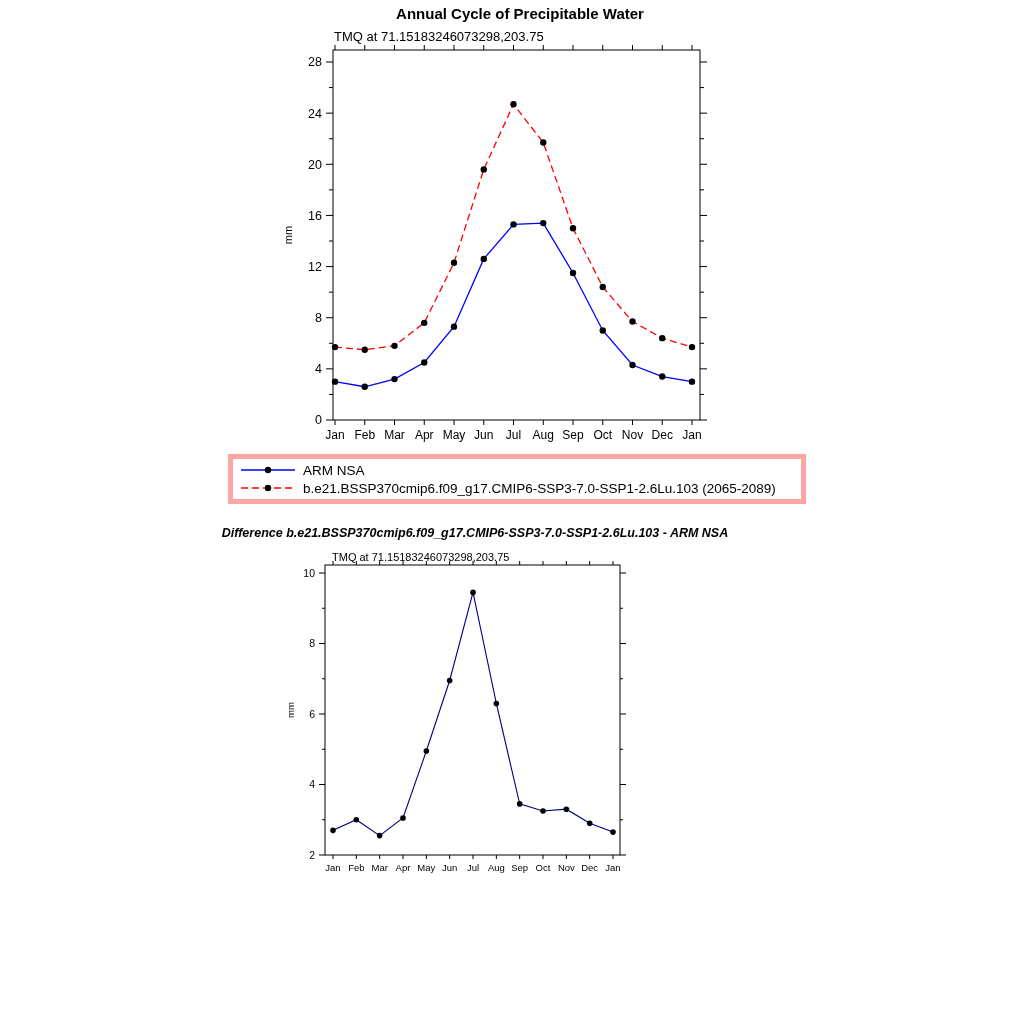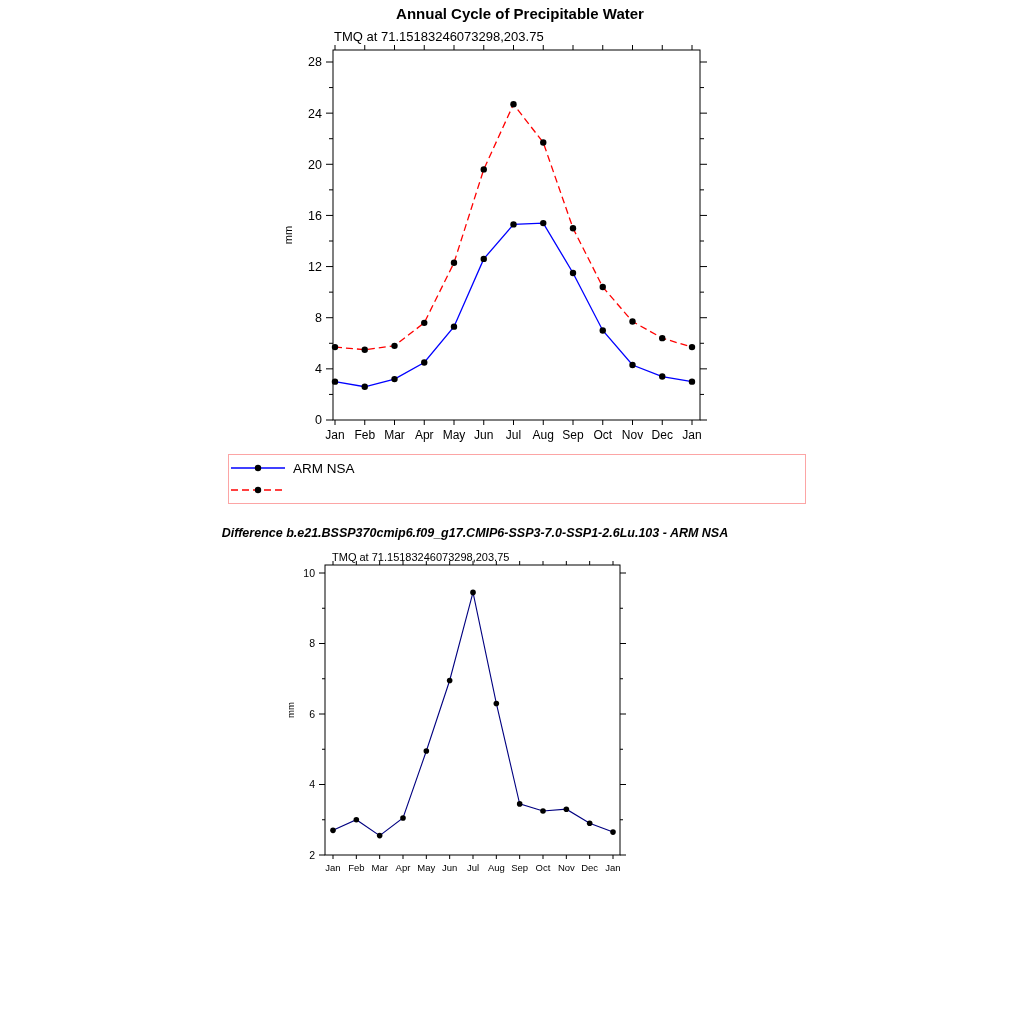--- a/index.html
+++ b/index.html
@@ -11,22 +11,22 @@
   .abs { position:absolute; }
   .chart-title { font-weight:bold; }
   #top-title   { left:0px; top:5px; width:1040px; text-align:center; font-size:15px; }
   #top-subtitle{ left:334px; top:29px; font-size:13px; }
   #bottom-title{ left:0px; top:526px; width:950px; text-align:center; font-size:12.5px;font-style:italic; }
   #bottom-subtitle{ left:332px; top:551px; font-size:11px; }
   #chart-top   { left:270px; top:42px; }
   #chart-bottom{ left:270px; top:558px; }
   #legend {
     left:228px; top:454px; width:578px; height:50px;
-    border:1px solid #fca5a5; box-sizing:border-box;
-    padding:2px 0; display:flex; flex-direction:column; justify-content:space-around;
+    border:5px solid #fca5a5; box-sizing:border-box;
+    padding:2px 6px; display:flex; flex-direction:column; justify-content:space-around;
     background:#fff;
   }
   .legend-row { display:flex; align-items:center; gap:6px; height:22px; font-size:13.5px; white-space:nowrap; }
   .legend-sample { width:58px; height:12px; flex:none; }
 </style>
 </head>
 <body>
 
 <div class="abs chart-title" id="top-title">Annual Cycle of Precipitable Water</div>
 
@@ -148,20 +148,21 @@
         <line x1="2" y1="6" x2="56" y2="6" stroke="#0000ff" stroke-width="1.3"></line>
         <circle cx="29" cy="6" r="3.2" fill="#000"></circle>
       </svg>
     <span>ARM NSA</span>
   </div>
   <div class="legend-row">
     <svg class="legend-sample">
         <line x1="2" y1="6" x2="56" y2="6" stroke="#ff0000" stroke-width="1.3" stroke-dasharray="7,4"></line>
         <circle cx="29" cy="6" r="3.2" fill="#000"></circle>
       </svg>
+    <span>b.e21.BSSP370cmip6.f09_g17.CMIP6-SSP3-7.0-SSP1-2.6Lu.103 (2065-2089)</span>
   </div>
 </div>
 
 <div class="abs chart-title" id="bottom-title">Difference b.e21.BSSP370cmip6.f09_g17.CMIP6-SSP3-7.0-SSP1-2.6Lu.103 - ARM NSA</div>
 
 <div class="abs" id="bottom-subtitle">TMQ at 71.15183246073298,203.75</div>
 
 <svg class="abs" id="chart-bottom" width="420" height="330">
     <rect x="55" y="7" width="295" height="290" fill="none" stroke="#000" stroke-width="1"></rect>
     <line x1="49" y1="297" x2="55" y2="297" stroke="#000"></line>

